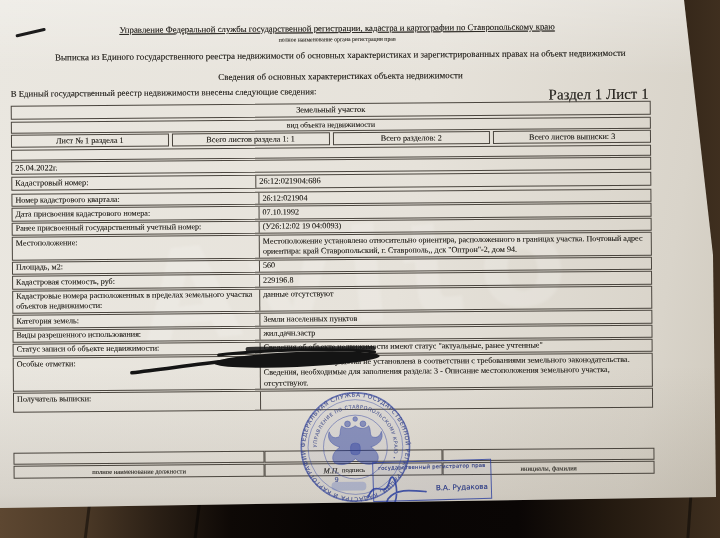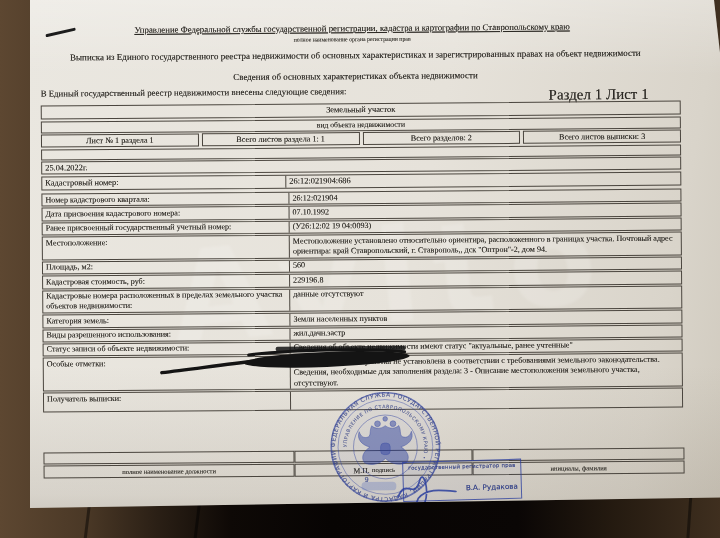--- a/index.html
+++ b/index.html
@@ -8,21 +8,21 @@
     background:linear-gradient(90deg,#5d4731 0%,#4a3826 12%,#2a1f15 22%,#0e0906 32%,#070403 46%,#0a0605 72%,#241a10 85%,#3f2f1f 100%);}
   .grout{position:absolute;width:3px;background:rgba(0,0,0,.45);}
   .grout.g1{left:86px;top:500px;height:40px;transform:rotate(7deg);}
   .grout.g2{left:196px;top:498px;height:42px;transform:rotate(7deg);}
   .grout.g3{left:688px;top:490px;height:50px;transform:rotate(4deg);}
 
   .paper{position:absolute;inset:0;
     clip-path:polygon(0px 0px,684px 0px,713px 255px,716px 497px,0px 508px);
     background:
       linear-gradient(180deg,rgba(255,255,255,.28) 0%,rgba(255,255,255,0) 14%,rgba(255,255,255,0) 68%,rgba(120,110,95,.16) 92%,rgba(90,80,65,.28) 100%),
-      linear-gradient(100deg,#eae7e0 0%,#e6e2da 55%,#d9d4ca 88%,#cfc9bd 100%); margin-left: 30px;}
+      linear-gradient(100deg,#eae7e0 0%,#e6e2da 55%,#d9d4ca 88%,#cfc9bd 100%);}
   .sheet{position:absolute;inset:0;transform:rotate(-0.45deg);transform-origin:50% 50%;color:#2b2823;}
   .sheet *{text-shadow:0 0 .4px rgba(40,38,34,.55);}
 
   .abs{position:absolute;}
   .ctr{text-align:center;}
   .authority{left:34px;right:76px;top:23px;font-size:8.8px;text-decoration:underline;}
   .authority-cap{left:34px;right:76px;top:36px;font-size:5.8px;color:#3a3731;}
   .doc-title{left:20px;right:56px;top:50px;font-size:9px;}
   .section-title{left:20px;right:56px;top:71px;font-size:9px;}
   .intro{left:12px;top:86px;font-size:8.8px;}
@@ -45,21 +45,21 @@
   .tl{width:240px;border-right:1px solid #4a453e;padding:0.5px 3px;font-size:8.1px;line-height:1.28;}
   .tv{flex:1;padding:0.5px 3px;font-size:8.1px;line-height:1.28;}
   .trow:last-child{min-height:18px;}
 
   .sigtable{left:12px;top:450px;width:641px;}
   .sigrow{display:flex;gap:0;}
   .sigrow > div{border:1px solid #4a453e;margin:0 0 1px 0;}
   .sc1{width:249px;} .sc2{width:176px;} .sc3{flex:1;}
   .sigempty > div{height:10px;}
   .sigcap > div{height:11px;line-height:11px;font-size:6.6px;text-align:center;color:#35322c;}
-  .mp{left:322px;top:466px;font-size:7.6px;}
+  .mp{left:322px;top:466px;font-size:7.6px;font-style:italic;}
 
   .watermark{left:26px;top:172px;width:668px;height:210px;display:flex;align-items:center;justify-content:center;
     font-family:"DejaVu Sans",sans-serif;font-weight:bold;font-size:128px;letter-spacing:14px;
     color:rgba(255,255,255,.15);transform:rotate(-6deg);filter:blur(1.2px);pointer-events:none;}
 
   .seal{left:296px;top:389px;width:116px;height:116px;opacity:.88;}
   .regstamp{left:371px;top:461px;width:117px;height:38px;transform:rotate(-1.2deg);
     border:1.6px solid rgba(42,62,158,.78);color:rgba(42,62,158,.92);
     font-family:"DejaVu Sans",sans-serif;background:rgba(90,110,200,.05);}
   .regstamp .rtitle{margin-top:2px;font-size:5.3px;text-align:center;letter-spacing:.2px;}

